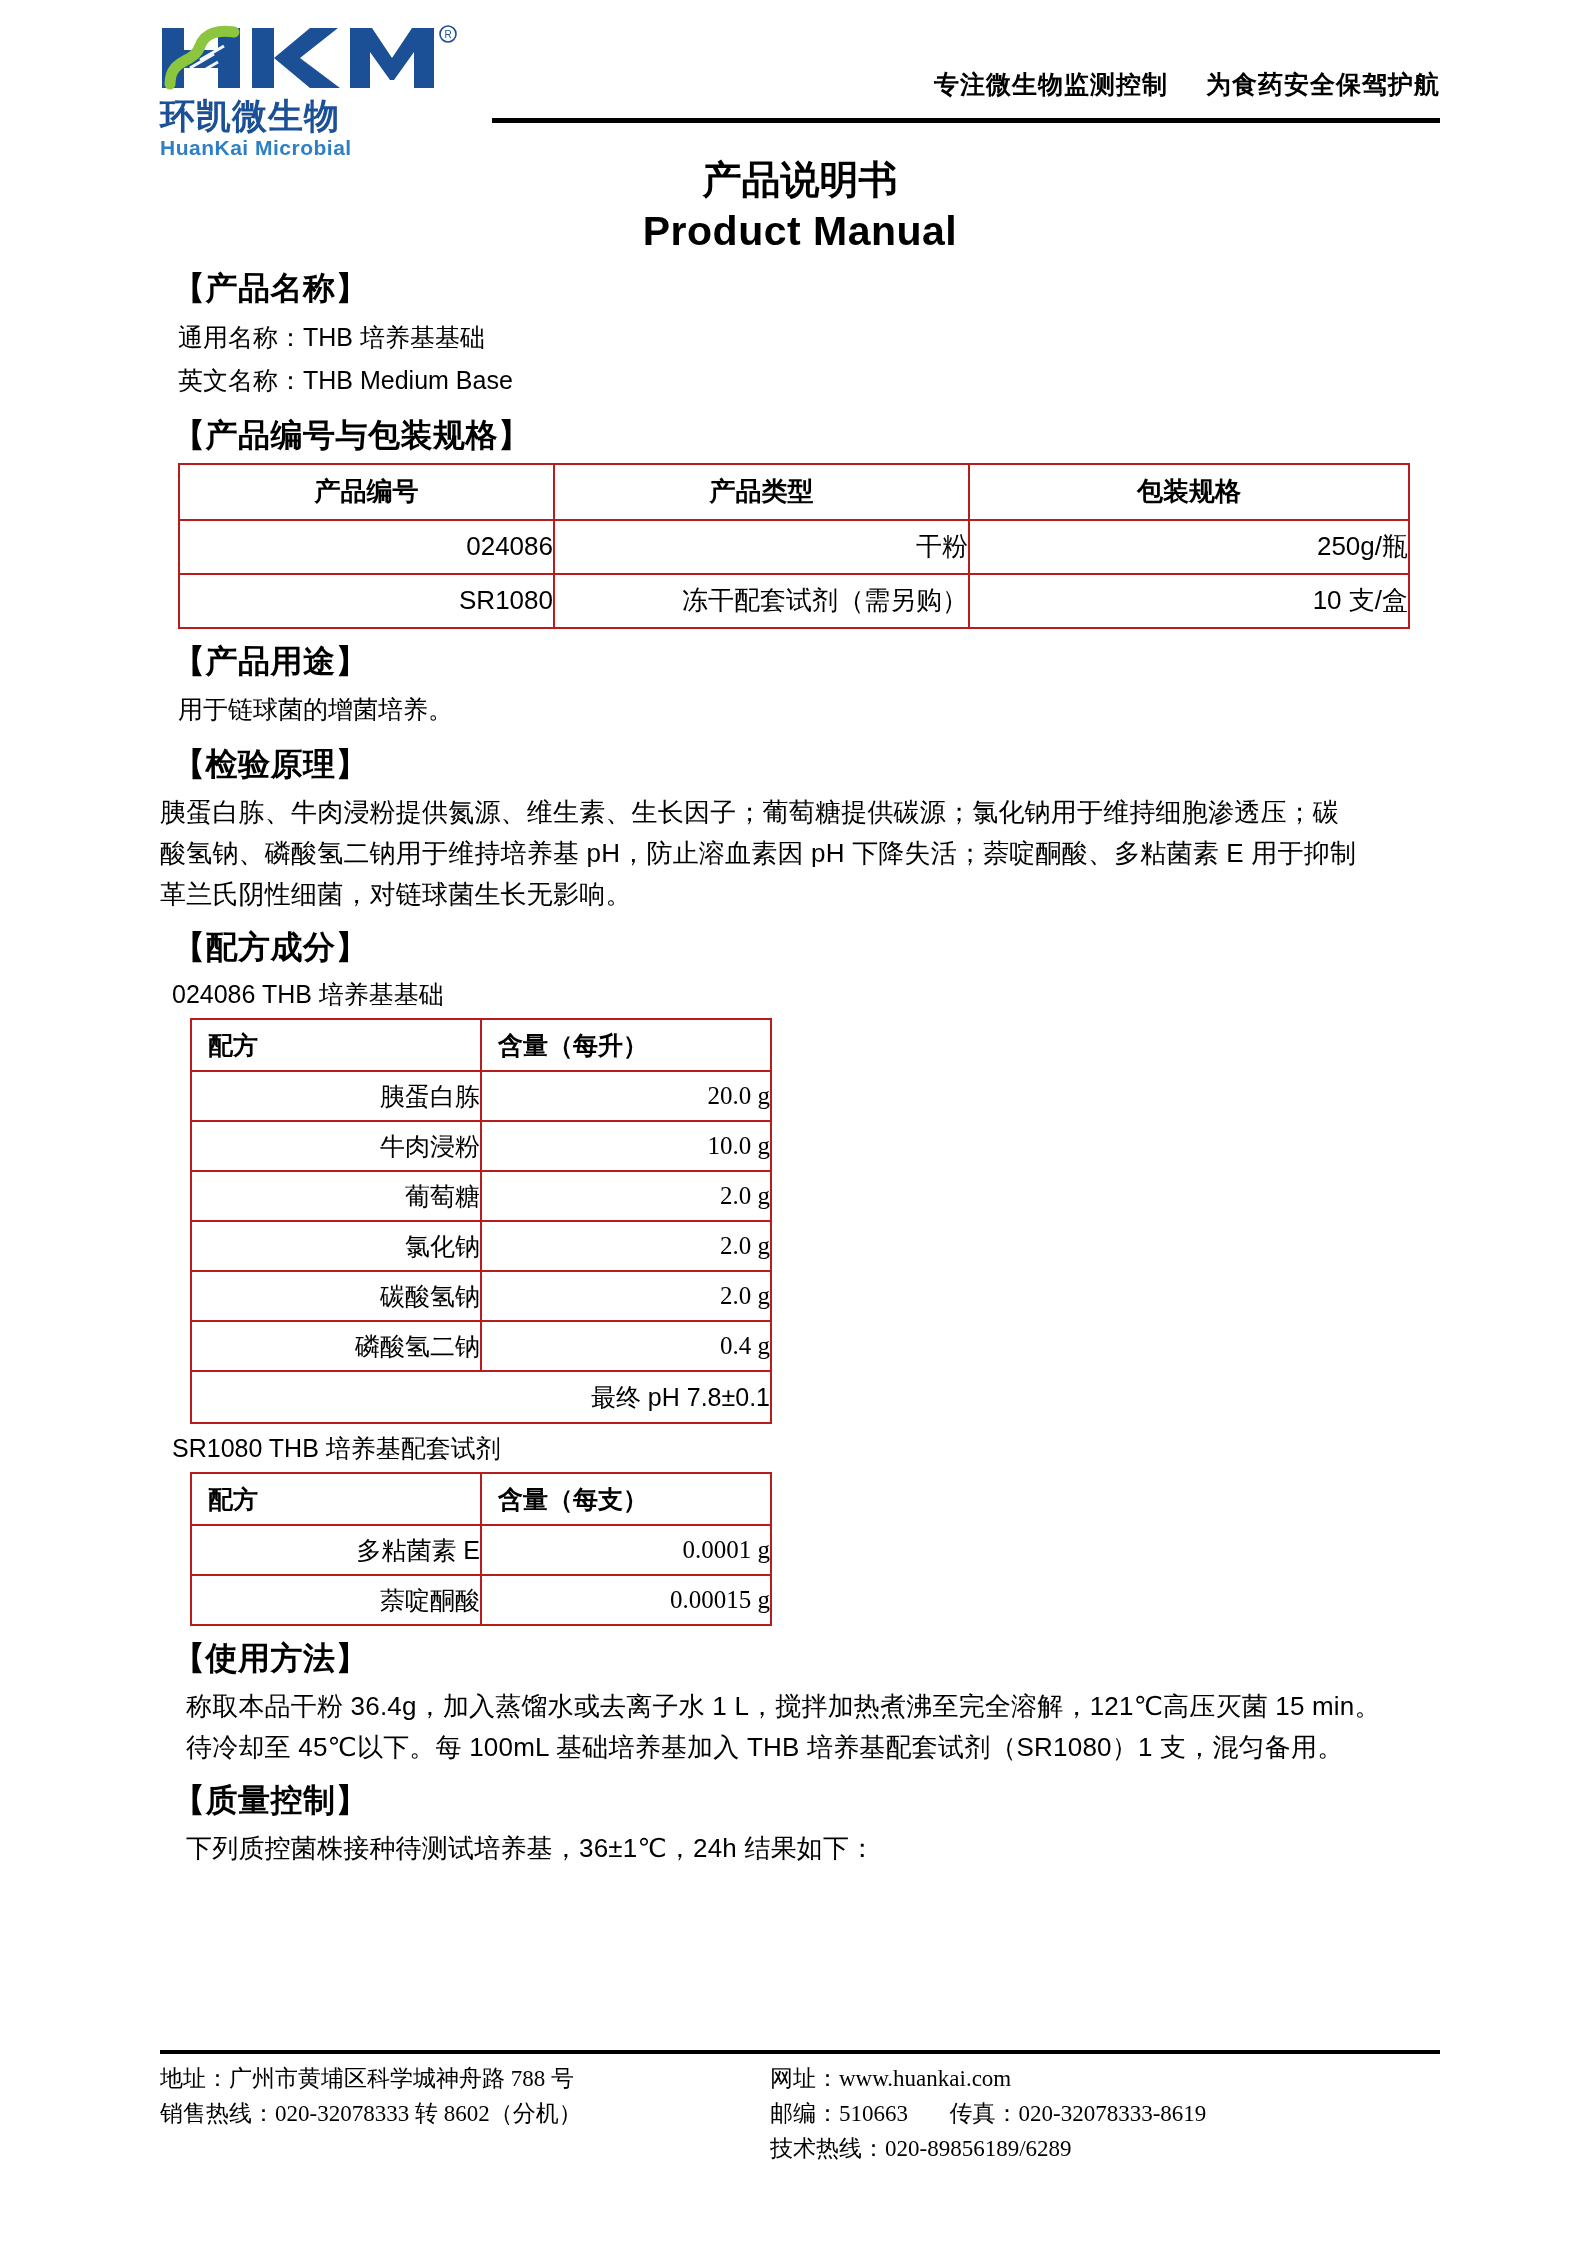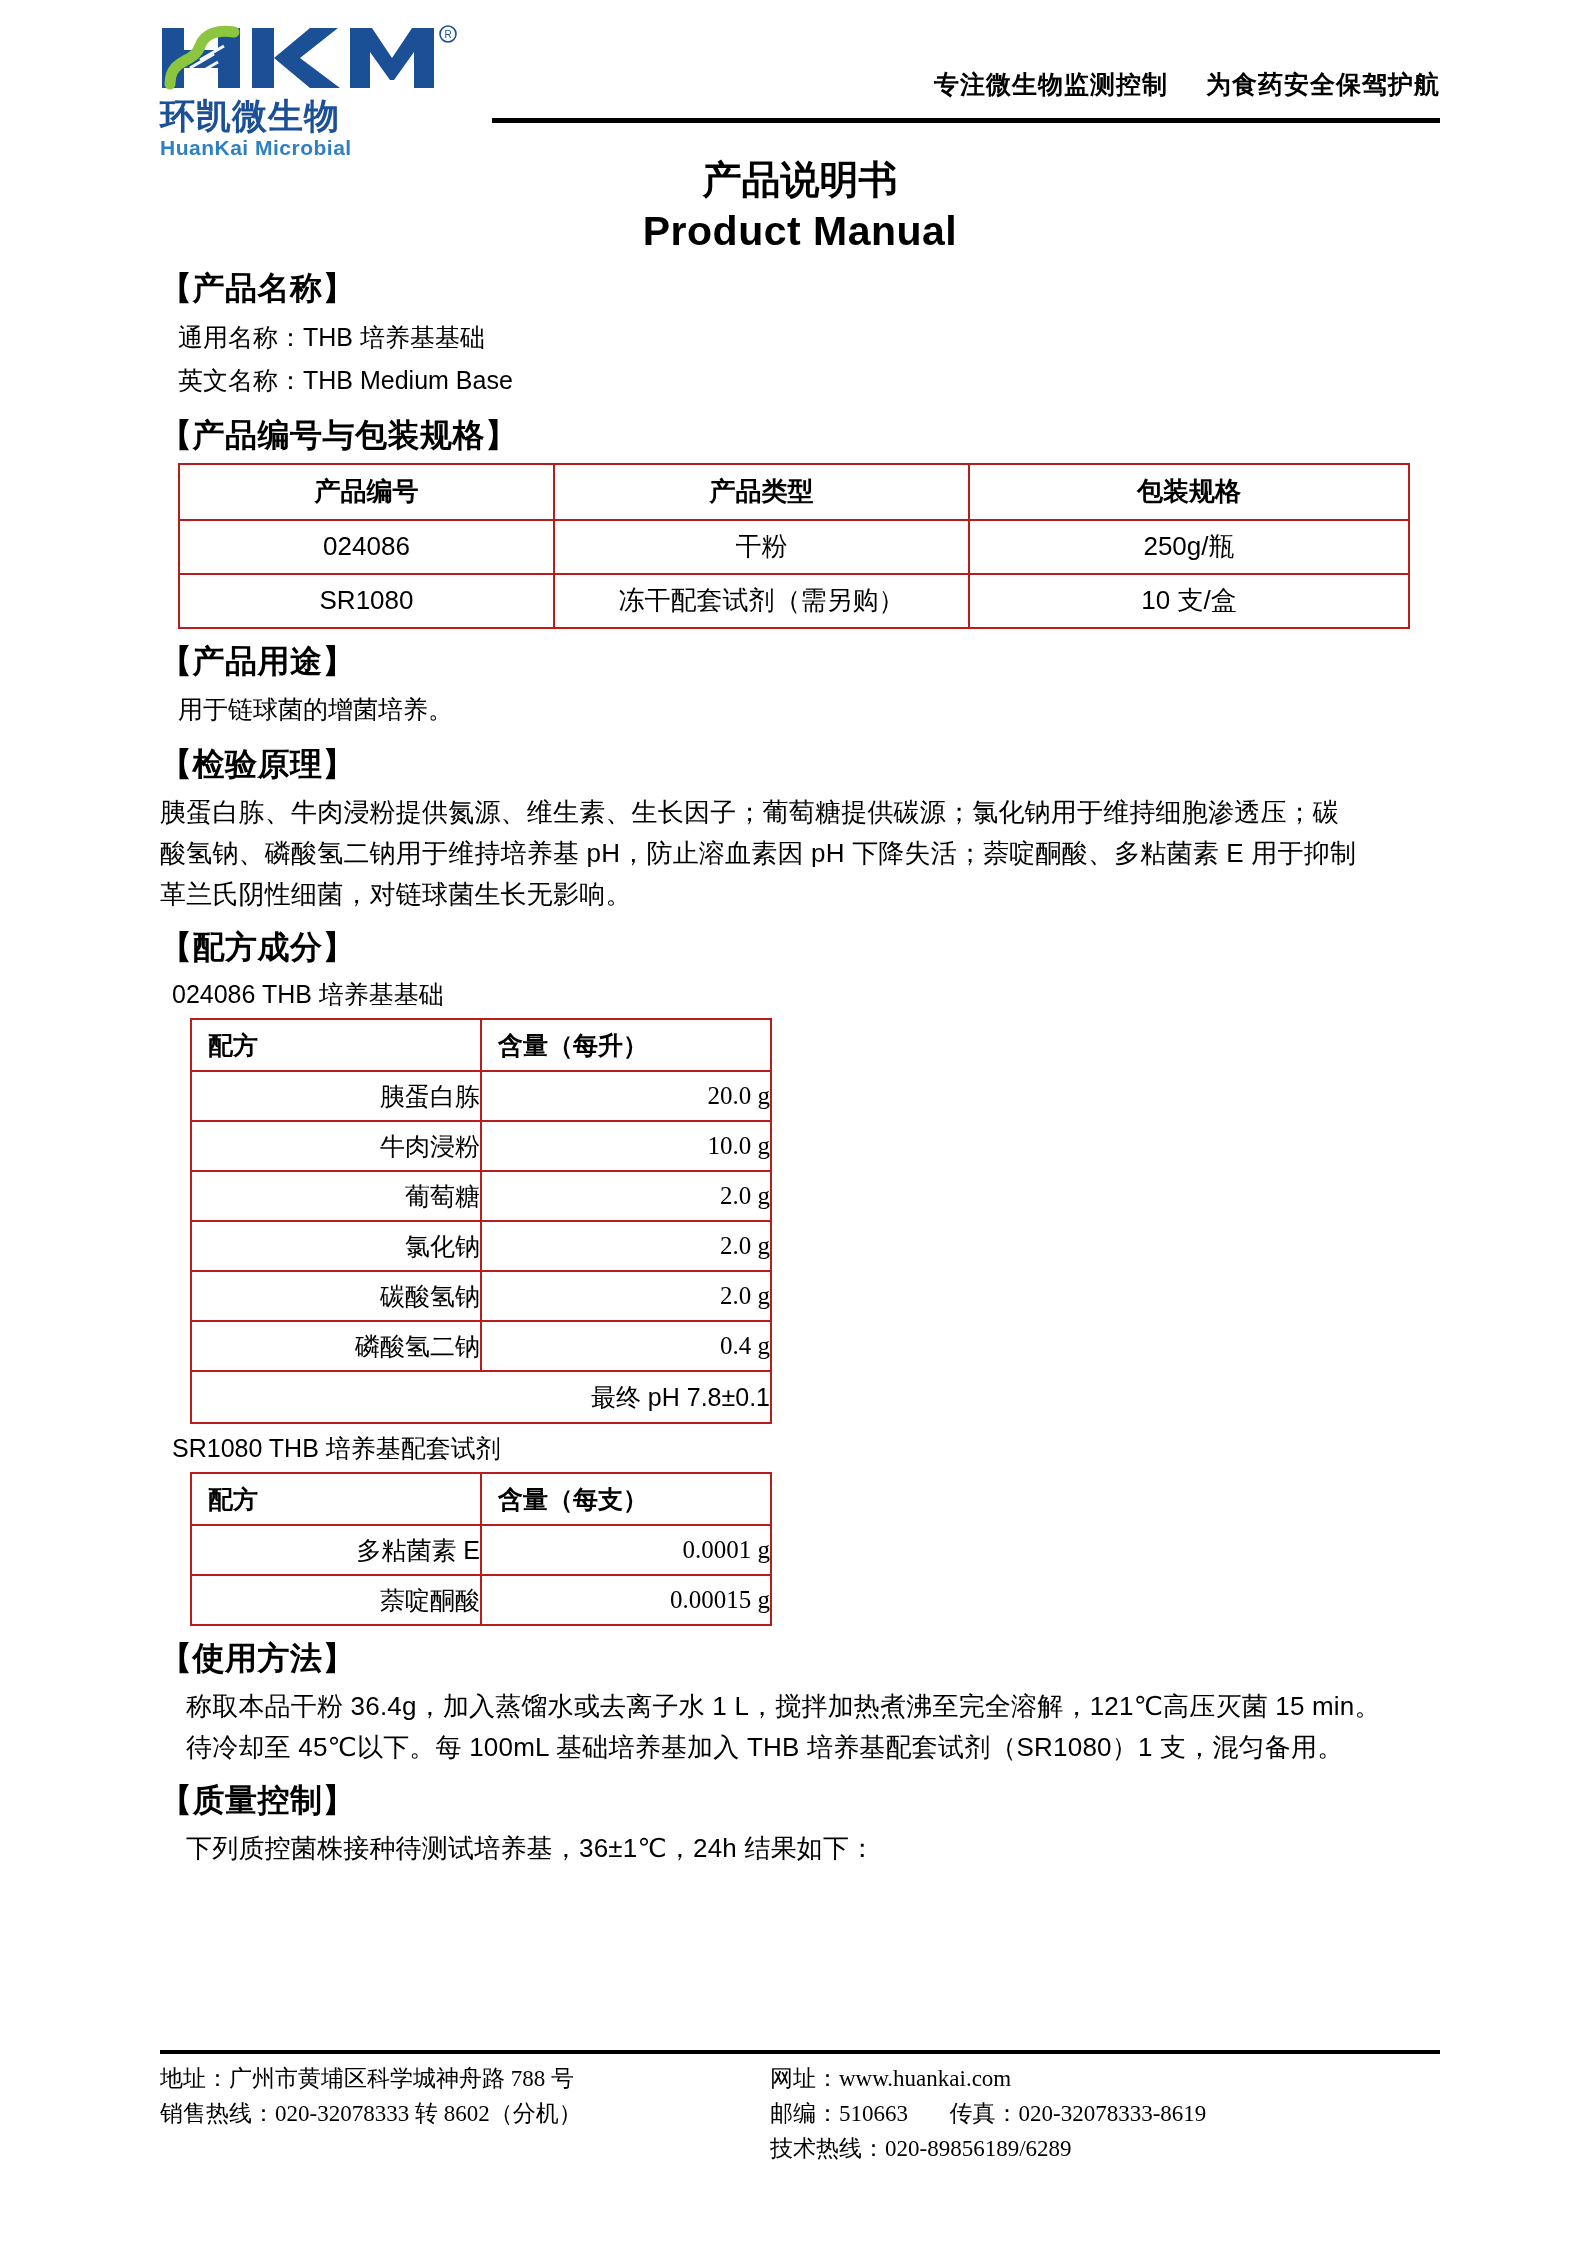--- a/index.html
+++ b/index.html
@@ -92,21 +92,21 @@
     line-height: 1.2;
     margin-top: 4px;
     letter-spacing: 0.5px;
   }
 
   
   .sec-head {
     font-size: 32px;
     font-weight: bold;
     line-height: 1.3;
-    margin: 12px 0 6px 0;
+    margin: 12px 0 6px 13px;
     letter-spacing: 0.5px;
   }
   .indent-line {
     font-size: 25px;
     line-height: 1.75;
     padding-left: 18px;
   }
   .body-line {
     font-size: 26px;
     line-height: 1.58;
@@ -141,21 +141,21 @@
   }
   .spec-table th {
     font-size: 26px;
     font-weight: bold;
     text-align: center;
     height: 54px;
     vertical-align: middle;
   }
   .spec-table td {
     font-size: 26px;
-    text-align: center;
+    text-align: right;
     height: 52px;
     vertical-align: middle;
     font-weight: normal;
   }
   .spec-c1 { width: 375px; }
   .spec-c2 { width: 415px; }
   .spec-c3 { width: 440px; }
 
   
   .formula-table {

